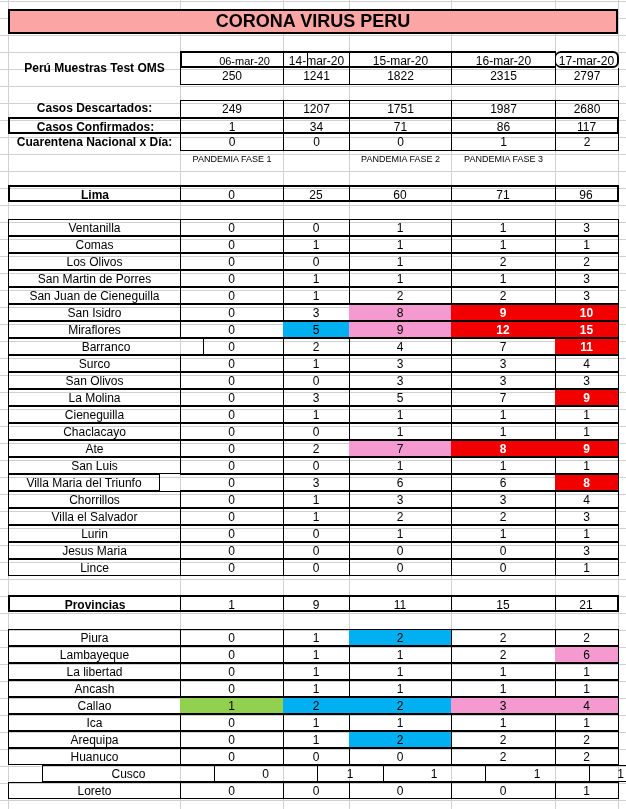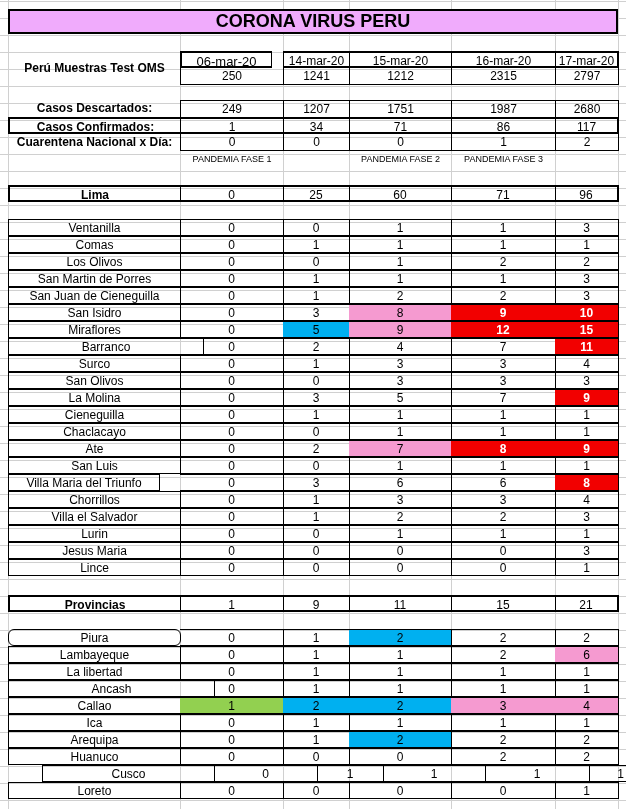--- a/index.html
+++ b/index.html
@@ -3,21 +3,21 @@
 <meta charset="utf-8">
 <style>
   html,body{margin:0;padding:0;background:#fff;}
   body{width:626px;height:809px;overflow:hidden;position:relative;font-family:"Liberation Sans",sans-serif;}
   .vline{position:absolute;top:0;height:809px;width:1px;background:#d0d0d0;}
   .hline{position:absolute;left:0;width:626px;height:1px;background:#d0d0d0;}
   .sheet{position:absolute;left:0;top:0;width:626px;height:809px;}
   .row{position:absolute;left:0;width:626px;height:17px;}
   .c{position:absolute;top:0;height:17px;line-height:17px;text-align:center;font-size:11px;color:#000;box-sizing:border-box;white-space:nowrap;overflow:hidden;}
   .b{font-weight:bold;font-size:12px;}
-  .title{position:absolute;left:8px;top:9px;width:610px;height:25px;border:2px solid #000;box-sizing:border-box;text-align:center;line-height:21px;font-weight:bold;font-size:18px;background:#f0abfc;}
+  .title{position:absolute;left:8px;top:9px;width:610px;height:25px;border:2px solid #000;box-sizing:border-box;text-align:center;line-height:21px;font-weight:bold;font-size:18px;background:#fca5a5;}
   .red{background:#f20000;color:#fff;font-weight:bold;}
   .pink{background:#f59ad0;}
   .blue{background:#00b0f0;}
   .green{background:#92d050;}
   .tiny{font-size:9px;}
 </style>
 </head>
 <body>
 
 <div class="sheet" id="sheet">
@@ -73,30 +73,30 @@
     <div class="hline" style="top: 698px;"></div>
     <div class="hline" style="top: 715px;"></div>
     <div class="hline" style="top: 732px;"></div>
     <div class="hline" style="top: 749px;"></div>
     <div class="hline" style="top: 766px;"></div>
     <div class="hline" style="top: 783px;"></div>
     <div class="hline" style="top: 800px;"></div>
     <div class="title">CORONA VIRUS PERU</div>
     <div class="row" style="top: 51px;">
       <div class="c b" style="left: 8px; width: 173px; height: 34px; line-height: 34px;">Perú Muestras Test OMS</div>
-      <div class="c " style="left: 180px; width: 92px; border-width: 2px 1px 2px 2px; border-style: solid; border-color: rgb(0, 0, 0); font-size: 13px;">06-mar-20</div>
+      <div class="c " style="left: 180px; width: 128px; border-width: 2px 1px 2px 2px; border-style: solid; border-color: rgb(0, 0, 0); font-size: 11px;">06-mar-20</div>
       <div class="c " style="left: 283px; width: 67px; border-width: 2px 1px; border-style: solid; border-color: rgb(0, 0, 0); font-size: 12px;">14-mar-20</div>
       <div class="c " style="left: 349px; width: 103px; border-width: 2px 1px; border-style: solid; border-color: rgb(0, 0, 0); font-size: 12px;">15-mar-20</div>
       <div class="c " style="left: 451px; width: 105px; border-width: 2px 1px; border-style: solid; border-color: rgb(0, 0, 0); font-size: 12px;">16-mar-20</div>
-      <div class="c " style="left: 555px; width: 64px; border-width: 2px 2px 2px 1px; border-style: solid; border-color: rgb(0, 0, 0); font-size: 12px;">17-mar-20</div>
+      <div class="c " style="left: 555px; width: 64px; border-width: 2px 2px 2px 1px; border-style: solid; border-color: rgb(0, 0, 0); font-size: 12px; border-radius: 6px;">17-mar-20</div>
     </div>
     <div class="row" style="top: 68px;">
       <div class="c " style="left: 180px; width: 104px; border-bottom: 1px solid rgb(0, 0, 0); border-left: 1px solid rgb(0, 0, 0); border-right: 1px solid rgb(0, 0, 0); font-size: 12px;">250</div>
       <div class="c " style="left: 283px; width: 67px; border-bottom: 1px solid rgb(0, 0, 0); border-left: 1px solid rgb(0, 0, 0); border-right: 1px solid rgb(0, 0, 0); font-size: 12px;">1241</div>
-      <div class="c " style="left: 349px; width: 103px; border-bottom: 1px solid rgb(0, 0, 0); border-left: 1px solid rgb(0, 0, 0); border-right: 1px solid rgb(0, 0, 0); font-size: 12px;">1212</div>
+      <div class="c " style="left: 349px; width: 103px; border-bottom: 1px solid rgb(0, 0, 0); border-left: 1px solid rgb(0, 0, 0); border-right: 1px solid rgb(0, 0, 0); font-size: 12px;">1822</div>
       <div class="c " style="left: 451px; width: 105px; border-bottom: 1px solid rgb(0, 0, 0); border-left: 1px solid rgb(0, 0, 0); border-right: 1px solid rgb(0, 0, 0); font-size: 12px;">2315</div>
       <div class="c " style="left: 555px; width: 64px; border-bottom: 1px solid rgb(0, 0, 0); border-left: 1px solid rgb(0, 0, 0); border-right: 1px solid rgb(0, 0, 0); font-size: 12px;">2797</div>
     </div>
     <div class="row" style="top: 100px;">
       <div class="c b" style="left: 8px; width: 173px;">Casos Descartados:</div>
       <div class="c " style="left: 180px; width: 104px; border-top: 1px solid rgb(0, 0, 0); border-left: 1px solid rgb(0, 0, 0); border-right: 1px solid rgb(0, 0, 0); font-size: 12px;">249</div>
       <div class="c " style="left: 283px; width: 67px; border-top: 1px solid rgb(0, 0, 0); border-left: 1px solid rgb(0, 0, 0); border-right: 1px solid rgb(0, 0, 0); font-size: 12px;">1207</div>
       <div class="c " style="left: 349px; width: 103px; border-top: 1px solid rgb(0, 0, 0); border-left: 1px solid rgb(0, 0, 0); border-right: 1px solid rgb(0, 0, 0); font-size: 12px;">1751</div>
       <div class="c " style="left: 451px; width: 105px; border-top: 1px solid rgb(0, 0, 0); border-left: 1px solid rgb(0, 0, 0); border-right: 1px solid rgb(0, 0, 0); font-size: 12px;">1987</div>
       <div class="c " style="left: 555px; width: 64px; border-top: 1px solid rgb(0, 0, 0); border-left: 1px solid rgb(0, 0, 0); border-right: 1px solid rgb(0, 0, 0); font-size: 12px;">2680</div>
@@ -302,21 +302,21 @@
     </div>
     <div class="row" style="top: 595px;">
       <div class="c b" style="left: 8px; width: 173px; border-width: 2px 1px 2px 2px; border-style: solid; border-color: rgb(0, 0, 0);">Provincias</div>
       <div class="c " style="left: 180px; width: 104px; border-top: 2px solid rgb(0, 0, 0); border-bottom: 2px solid rgb(0, 0, 0); border-right: 1px solid rgb(0, 0, 0); font-size: 12px;">1</div>
       <div class="c " style="left: 283px; width: 67px; border-top: 2px solid rgb(0, 0, 0); border-bottom: 2px solid rgb(0, 0, 0); border-right: 1px solid rgb(0, 0, 0); font-size: 12px;">9</div>
       <div class="c " style="left: 349px; width: 103px; border-top: 2px solid rgb(0, 0, 0); border-bottom: 2px solid rgb(0, 0, 0); border-right: 1px solid rgb(0, 0, 0); font-size: 12px;">11</div>
       <div class="c " style="left: 451px; width: 105px; border-top: 2px solid rgb(0, 0, 0); border-bottom: 2px solid rgb(0, 0, 0); border-right: 1px solid rgb(0, 0, 0); font-size: 12px;">15</div>
       <div class="c " style="left: 555px; width: 64px; border-top: 2px solid rgb(0, 0, 0); border-bottom: 2px solid rgb(0, 0, 0); border-right: 2px solid rgb(0, 0, 0); font-size: 12px;">21</div>
     </div>
     <div class="row" style="top: 629px;">
-      <div class="c " style="left: 8px; width: 173px; border-width: 1px; border-style: solid; border-color: rgb(0, 0, 0); font-size: 12px; border-radius: 6px;">Piura</div>
+      <div class="c " style="left: 8px; width: 173px; border-width: 1px; border-style: solid; border-color: rgb(0, 0, 0); font-size: 12px;">Piura</div>
       <div class="c " style="left: 180px; width: 104px; border-top: 1px solid rgb(0, 0, 0); border-bottom: 1px solid rgb(0, 0, 0); border-right: 1px solid rgb(0, 0, 0); font-size: 12px;">0</div>
       <div class="c " style="left: 283px; width: 67px; border-top: 1px solid rgb(0, 0, 0); border-bottom: 1px solid rgb(0, 0, 0); border-right: 1px solid rgb(0, 0, 0); font-size: 12px;">1</div>
       <div class="c blue" style="left: 349px; width: 103px; border-top: 1px solid rgb(0, 0, 0); border-bottom: 1px solid rgb(0, 0, 0); border-right: 1px solid rgb(0, 0, 0); font-size: 12px;">2</div>
       <div class="c " style="left: 451px; width: 105px; border-top: 1px solid rgb(0, 0, 0); border-bottom: 1px solid rgb(0, 0, 0); border-right: 1px solid rgb(0, 0, 0); font-size: 12px;">2</div>
       <div class="c " style="left: 555px; width: 64px; border-top: 1px solid rgb(0, 0, 0); border-bottom: 1px solid rgb(0, 0, 0); border-right: 1px solid rgb(0, 0, 0); font-size: 12px;">2</div>
     </div>
     <div class="row" style="top: 646px;">
       <div class="c " style="left: 8px; width: 173px; border-width: 1px; border-style: solid; border-color: rgb(0, 0, 0); font-size: 12px;">Lambayeque</div>
       <div class="c " style="left: 180px; width: 104px; border-top: 1px solid rgb(0, 0, 0); border-bottom: 1px solid rgb(0, 0, 0); border-right: 1px solid rgb(0, 0, 0); font-size: 12px;">0</div>
       <div class="c " style="left: 283px; width: 67px; border-top: 1px solid rgb(0, 0, 0); border-bottom: 1px solid rgb(0, 0, 0); border-right: 1px solid rgb(0, 0, 0); font-size: 12px;">1</div>
@@ -326,21 +326,21 @@
     </div>
     <div class="row" style="top: 663px;">
       <div class="c " style="left: 8px; width: 173px; border-width: 1px; border-style: solid; border-color: rgb(0, 0, 0); font-size: 12px;">La libertad</div>
       <div class="c " style="left: 180px; width: 104px; border-top: 1px solid rgb(0, 0, 0); border-bottom: 1px solid rgb(0, 0, 0); border-right: 1px solid rgb(0, 0, 0); font-size: 12px;">0</div>
       <div class="c " style="left: 283px; width: 67px; border-top: 1px solid rgb(0, 0, 0); border-bottom: 1px solid rgb(0, 0, 0); border-right: 1px solid rgb(0, 0, 0); font-size: 12px;">1</div>
       <div class="c " style="left: 349px; width: 103px; border-top: 1px solid rgb(0, 0, 0); border-bottom: 1px solid rgb(0, 0, 0); border-right: 1px solid rgb(0, 0, 0); font-size: 12px;">1</div>
       <div class="c " style="left: 451px; width: 105px; border-top: 1px solid rgb(0, 0, 0); border-bottom: 1px solid rgb(0, 0, 0); border-right: 1px solid rgb(0, 0, 0); font-size: 12px;">1</div>
       <div class="c " style="left: 555px; width: 64px; border-top: 1px solid rgb(0, 0, 0); border-bottom: 1px solid rgb(0, 0, 0); border-right: 1px solid rgb(0, 0, 0); font-size: 12px;">1</div>
     </div>
     <div class="row" style="top: 680px;">
-      <div class="c " style="left: 8px; width: 207px; border-width: 1px; border-style: solid; border-color: rgb(0, 0, 0); font-size: 12px;">Ancash</div>
+      <div class="c " style="left: 8px; width: 173px; border-width: 1px; border-style: solid; border-color: rgb(0, 0, 0); font-size: 12px;">Ancash</div>
       <div class="c " style="left: 180px; width: 104px; border-top: 1px solid rgb(0, 0, 0); border-bottom: 1px solid rgb(0, 0, 0); border-right: 1px solid rgb(0, 0, 0); font-size: 12px;">0</div>
       <div class="c " style="left: 283px; width: 67px; border-top: 1px solid rgb(0, 0, 0); border-bottom: 1px solid rgb(0, 0, 0); border-right: 1px solid rgb(0, 0, 0); font-size: 12px;">1</div>
       <div class="c " style="left: 349px; width: 103px; border-top: 1px solid rgb(0, 0, 0); border-bottom: 1px solid rgb(0, 0, 0); border-right: 1px solid rgb(0, 0, 0); font-size: 12px;">1</div>
       <div class="c " style="left: 451px; width: 105px; border-top: 1px solid rgb(0, 0, 0); border-bottom: 1px solid rgb(0, 0, 0); border-right: 1px solid rgb(0, 0, 0); font-size: 12px;">1</div>
       <div class="c " style="left: 555px; width: 64px; border-top: 1px solid rgb(0, 0, 0); border-bottom: 1px solid rgb(0, 0, 0); border-right: 1px solid rgb(0, 0, 0); font-size: 12px;">1</div>
     </div>
     <div class="row" style="top: 697px;">
       <div class="c " style="left: 8px; width: 173px; border-width: 1px; border-style: solid; border-color: rgb(0, 0, 0); font-size: 12px;">Callao</div>
       <div class="c green" style="left: 180px; width: 104px; border-top: 1px solid rgb(0, 0, 0); border-bottom: 1px solid rgb(0, 0, 0); border-right: 1px solid rgb(0, 0, 0); font-size: 12px;">1</div>
       <div class="c blue" style="left: 283px; width: 67px; border-top: 1px solid rgb(0, 0, 0); border-bottom: 1px solid rgb(0, 0, 0); border-right: 1px solid rgb(0, 0, 0); font-size: 12px;">2</div>

